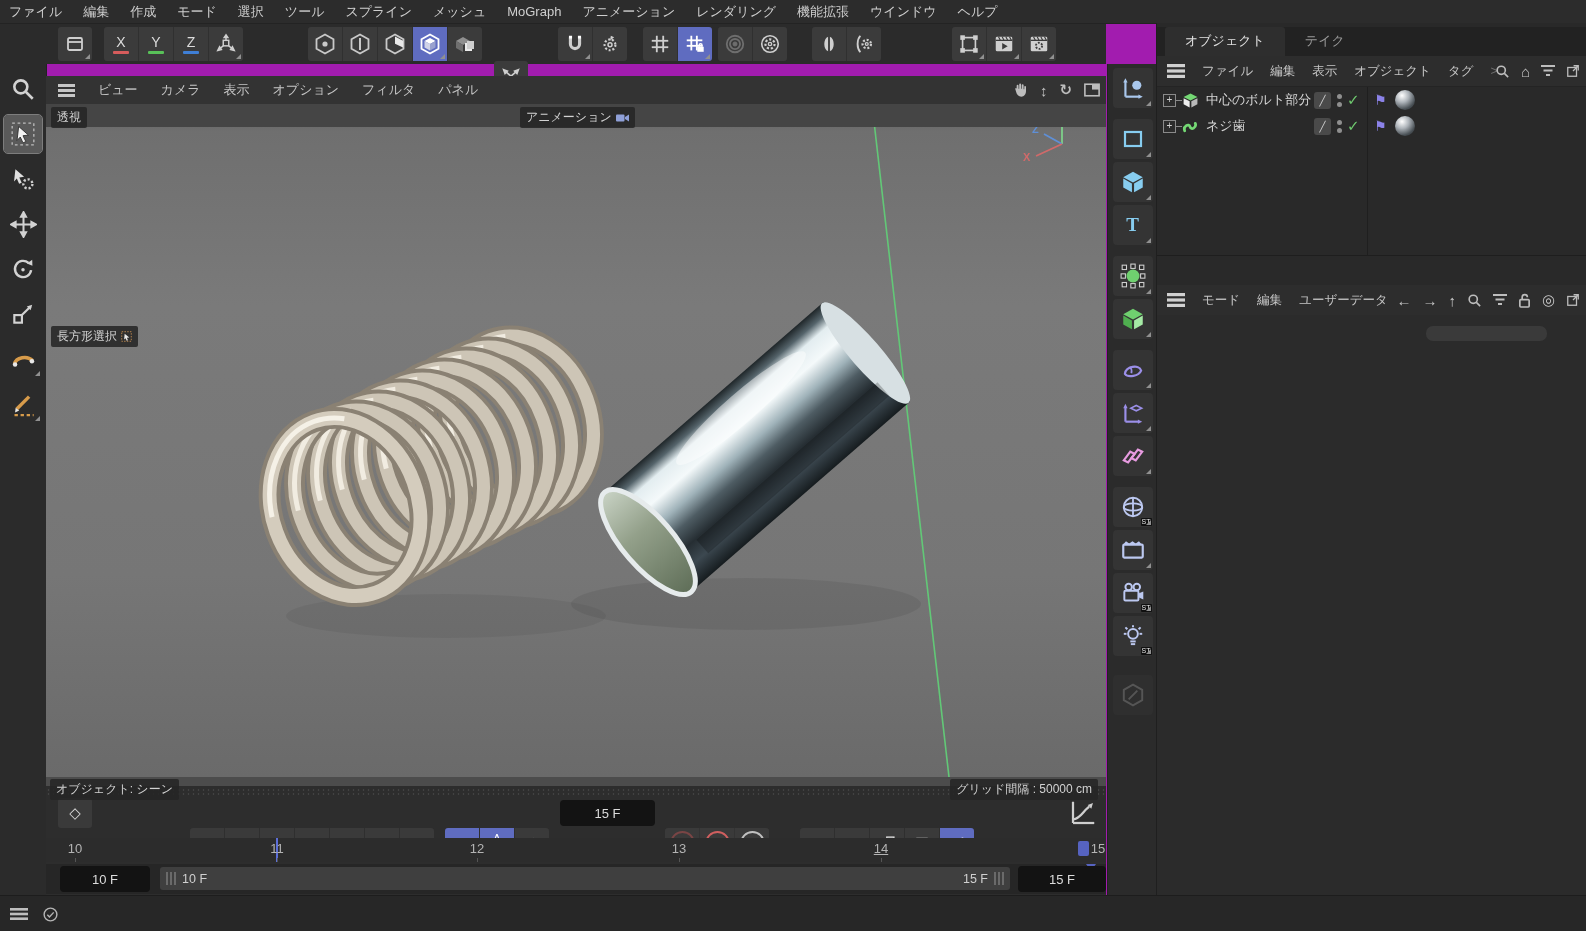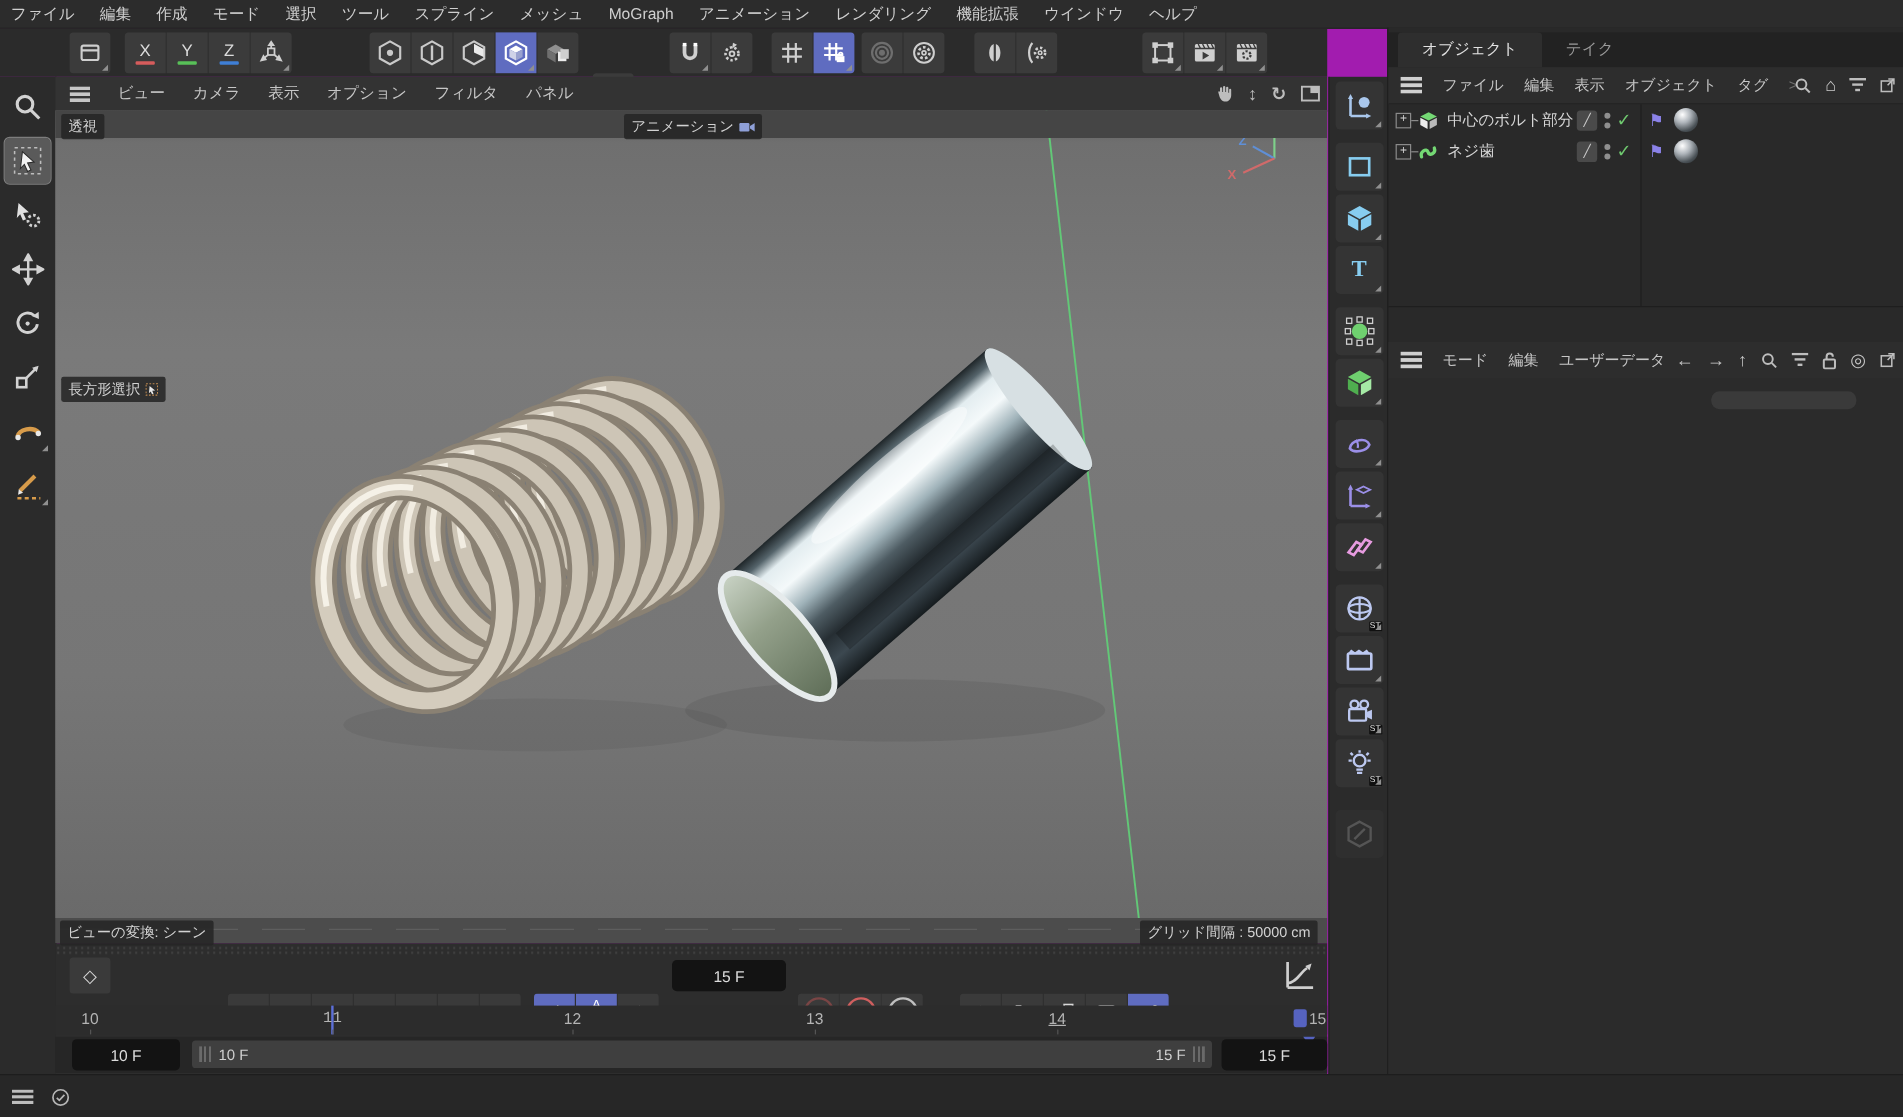--- a/index.html
+++ b/index.html
@@ -42,21 +42,21 @@
   .right-tools{position:absolute;top:64px;left:1107px;width:49px;bottom:0;background:#2b2b2b;
                border-left:1px solid #222;display:flex;flex-direction:column;align-items:center;
                padding-top:4px;}
   .rtbtn{position:relative;width:40px;height:40px;border-radius:4px;background:#343434;
          display:flex;align-items:center;justify-content:center;margin-bottom:3px;}
   .rgap{height:8px;}
   .stbadge{position:absolute;right:1px;bottom:1px;background:#101010;color:#e8e8e8;
            font-size:7px;line-height:8px;padding:0 1px;border-radius:1px;}
 
   
-  .viewport{position:absolute;left:46px;top:64px;width:1060px;height:722px;}
+  .viewport{position:absolute;left:46px;top:76px;width:1060px;height:722px;}
   .vp-menu{position:absolute;top:0;left:0;right:0;height:28px;background:#333333;
            border-bottom:1px solid #262626;display:flex;align-items:center;gap:23px;
            padding-left:12px;color:#c6c6c6;}
   .vp-menu-right{position:absolute;right:6px;top:0;height:28px;display:flex;align-items:center;gap:12px;color:#bdbdbd;font-size:15px;}
   .vp-canvas{position:absolute;top:28px;left:0;right:0;height:673px;overflow:hidden;
              background:linear-gradient(#5c5c5c 0%,#6f6f6f 4%,#7a7a7a 30%,#767676 70%,#6a6a6a 100%);}
   .vp-topband{position:absolute;top:0;left:0;right:0;height:23px;background:#454545;}
   .chip{display:inline-flex;align-items:center;gap:4px;background:rgba(38,38,38,.88);
         color:#d2d2d2;font-size:12px;padding:2px 6px;border-radius:2px;}
   .vp-status{position:absolute;bottom:0;left:0;right:0;height:21px;background:#4c4c4c;}
@@ -533,21 +533,21 @@
         <span>長方形選択</span>
         <svg width="11" height="11" viewBox="0 0 12 12">
             <rect x="0.8" y="0.8" width="10.4" height="10.4" fill="none" stroke="#c08a50" stroke-width="1" stroke-dasharray="1.6 1.4"></rect>
             <polygon points="4,3 9,7 6.4,7.3 7.6,10 6.2,10.5 5,7.9 3.4,9.4" fill="#e8e8e8"></polygon>
           </svg>
       </span>
     </div>
 
     <div class="vp-status">
       <span class="chip abs" style="left:4px;top:2px;z-index:2;">
-        <span>ビューの変換: シーン</span>
+        <span>オブジェクト: シーン</span>
       </span>
       <span class="chip abs" style="right:8px;top:2px;z-index:2;">
         <span>グリッド間隔 : 50000 cm</span>
       </span>
     </div>
   </div>
 
   <div class="right-tools">
     <div class="rtbtn fo">
       <svg width="26" height="26" viewBox="0 0 24 24" fill="none" stroke="#a9c7ec" stroke-width="2">
@@ -884,21 +884,21 @@
             <path d="M4 17c6 0 9-8 13-10"></path>
             <polygon points="20,4 15.8,5.6 18.6,8.6" fill="#cfcfcf" stroke="none"></polygon>
           </svg>
       </div>
     </div>
 
     <div class="t-ruler">
       <div class="playhead" style="left:230px;"></div>
       <div class="marker15"></div>
       <span class="rlabel" style="left:29px;text-align:center;">10</span>
-      <span class="rlabel" style="left:231px;font-family:Liberation Mono, monospace;">11</span>
+      <span class="rlabel" style="left:231px;">11</span>
       <span class="rlabel" style="left:431px;">12</span>
       <span class="rlabel" style="left:633px;">13</span>
       <span class="rlabel" style="left:835px;text-decoration:underline;">14</span>
       <span class="rlabel" style="left:1052px;">15</span>
       <i class="rtick" style="left:29px;"></i>
         <i class="rtick" style="left:231px;"></i>
         <i class="rtick" style="left:431px;"></i>
         <i class="rtick" style="left:633px;"></i>
         <i class="rtick" style="left:835px;"></i>
     </div>

